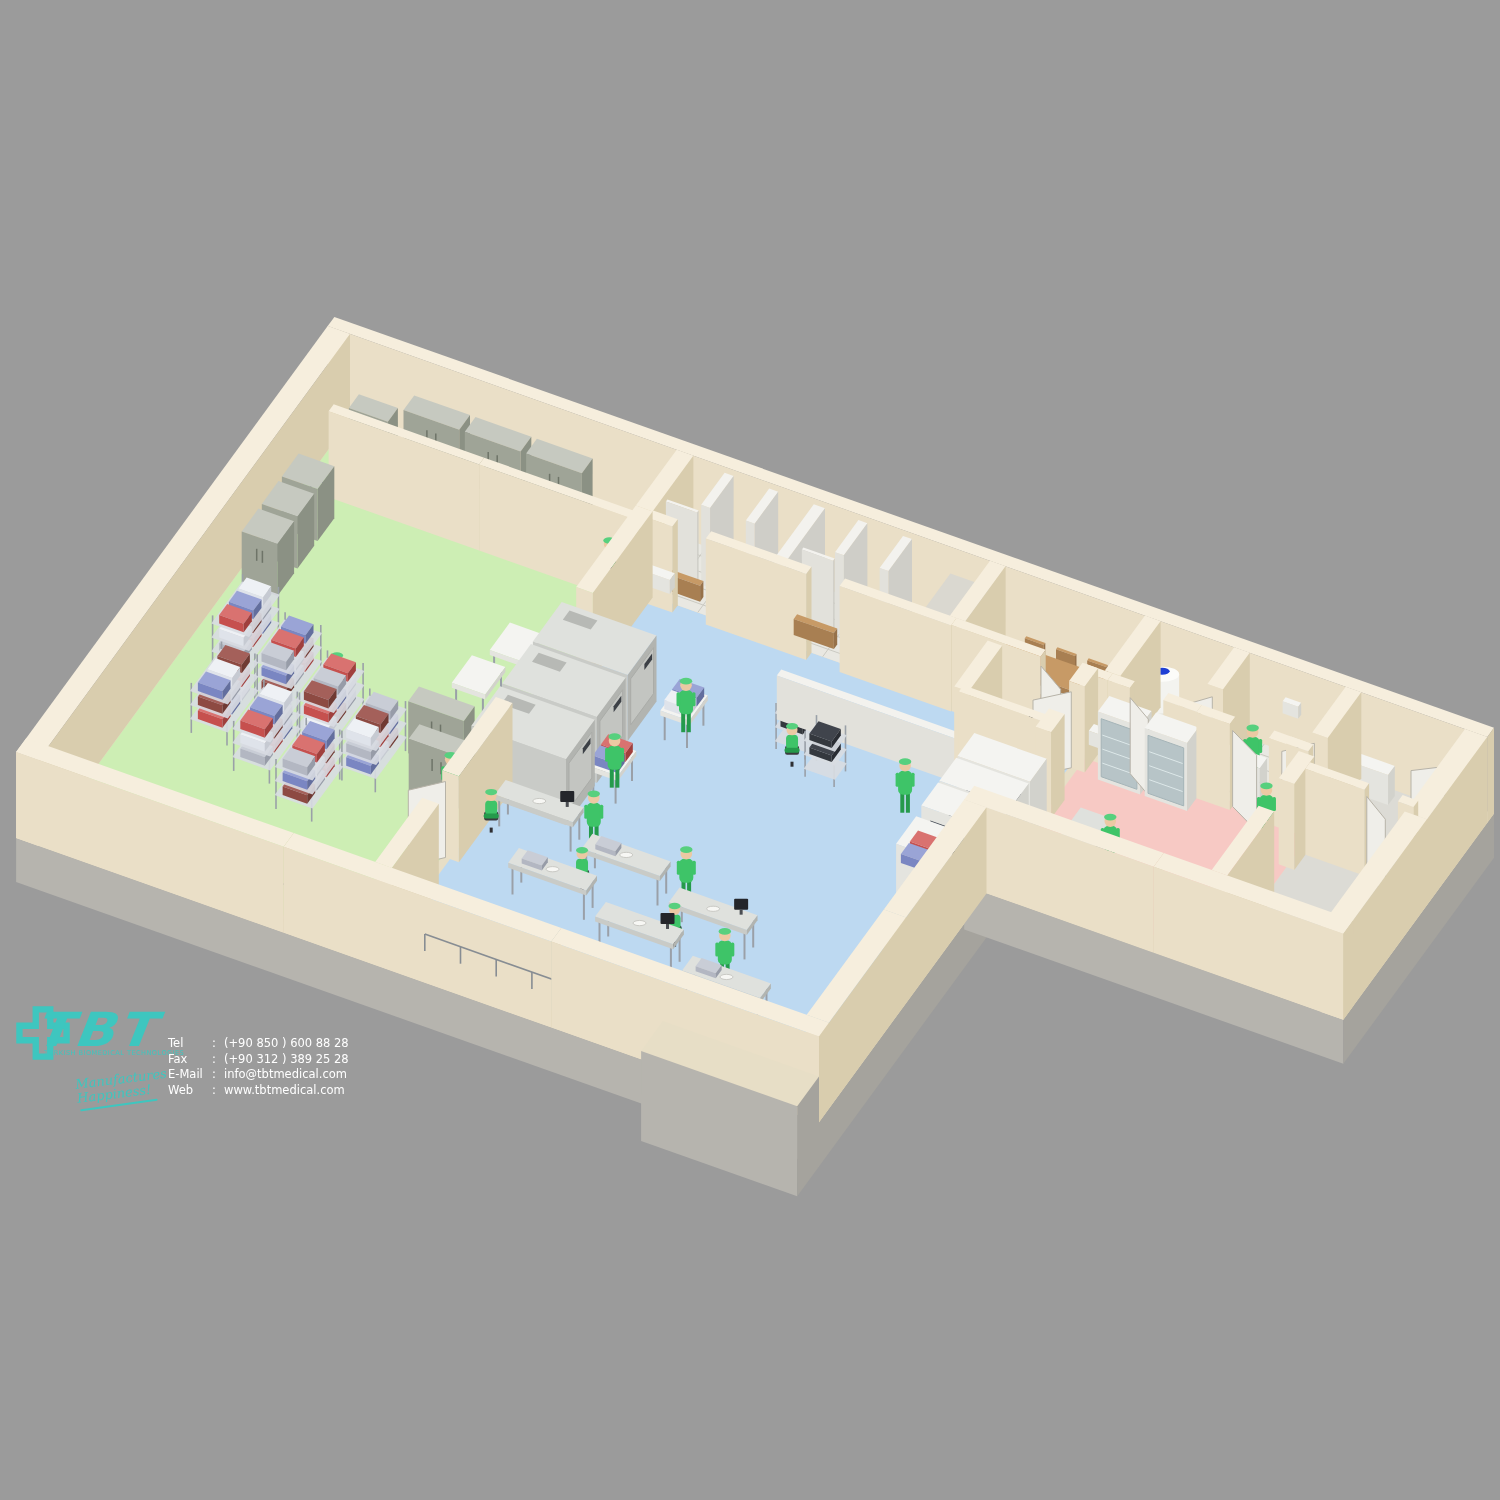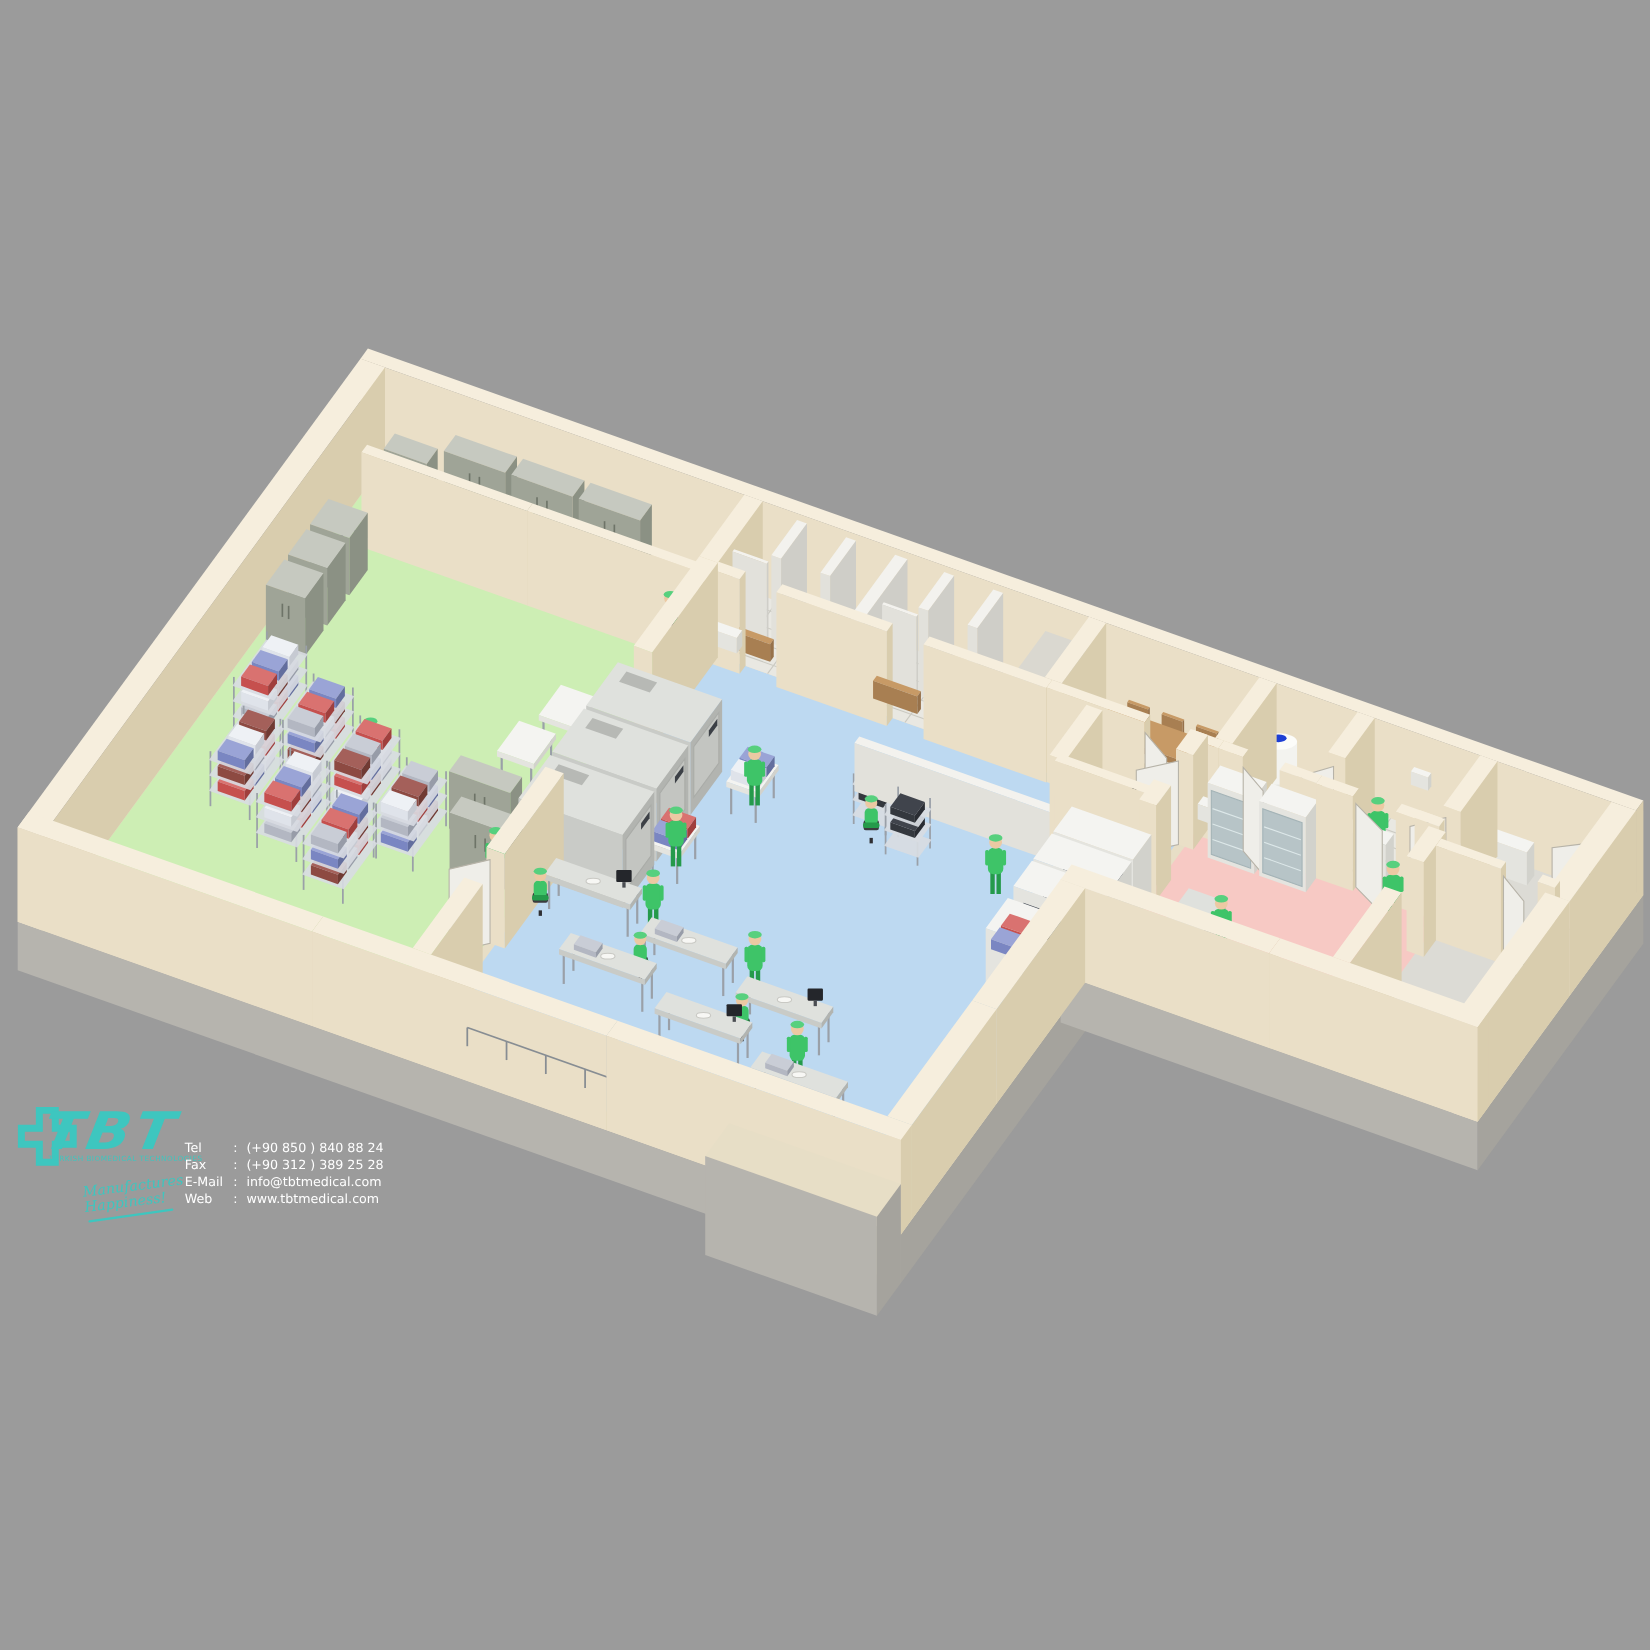--- a/index.html
+++ b/index.html
@@ -1218,18 +1218,18 @@
     <svg class="cross-icon" viewBox="0 0 64 64">
       <path id="cross-path" d="M24 6 H40 V24 H58 V40 H40 V58 H24 V40 H6 V24 H24 Z" fill="none" stroke-width="7" stroke="#3ec6bf"></path>
     </svg>
     <div class="logo-text" style="color: rgb(62, 198, 191);">TBT</div>
     <div class="logo-sub" style="color: rgb(62, 198, 191);">TURKISH BIOMEDICAL TECHNOLOGIES</div>
     <div class="tagline" style="color: rgb(62, 198, 191);">Manufactures Happiness!</div>
     <div class="flourish" style="background: rgb(62, 198, 191);"></div>
   </div>
 
   <div class="contact">
-    <div class="crow"><span class="clabel">Tel</span><span class="csep">:</span><span class="cval">(+90 850 ) 840 88 24</span></div>
+    <div class="crow"><span class="clabel">Tel</span><span class="csep">:</span><span class="cval">(+90 850 ) 600 88 28</span></div>
     <div class="crow"><span class="clabel">Fax</span><span class="csep">:</span><span class="cval">(+90 312 ) 389 25 28</span></div>
     <div class="crow"><span class="clabel">E-Mail</span><span class="csep">:</span><span class="cval">info@tbtmedical.com</span></div>
     <div class="crow"><span class="clabel">Web</span><span class="csep">:</span><span class="cval">www.tbtmedical.com</span></div>
   </div>
 </div>
 
 </body></html>

